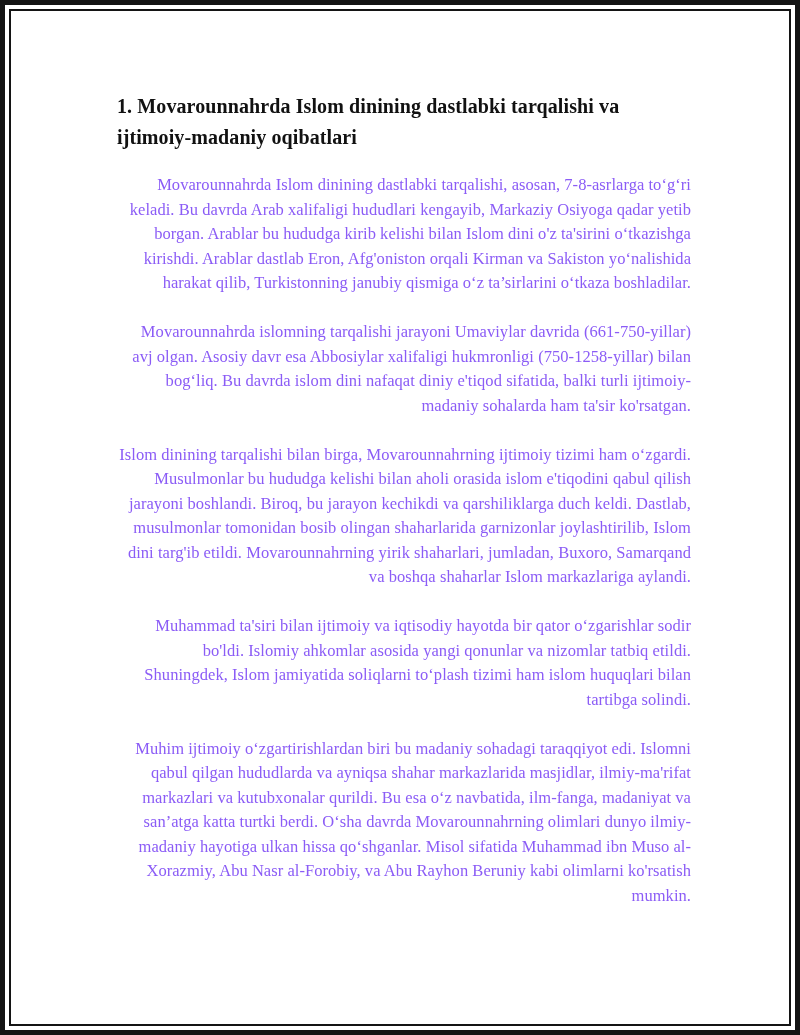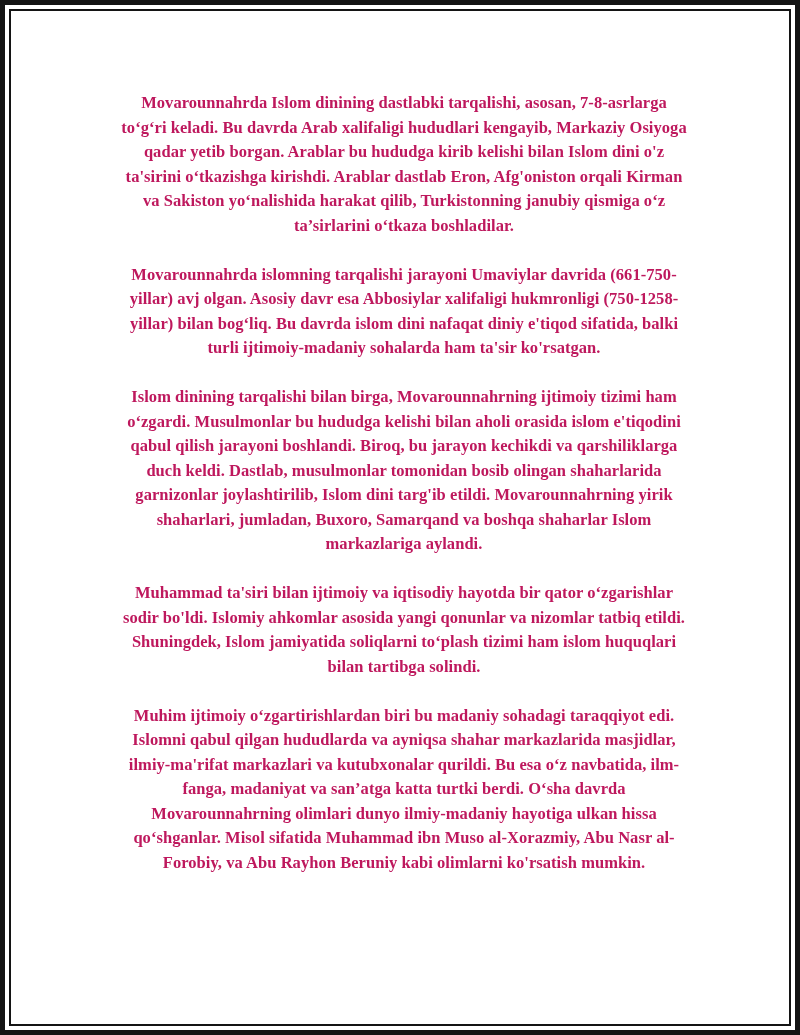--- a/index.html
+++ b/index.html
@@ -36,32 +36,32 @@
       line-height: 31px;
       color: #111111;
       margin: 0 0 20px 0;
       max-width: 574px;
       letter-spacing: 0.1px;
       text-align: left;
     }
     .doc-paragraph {
       font-size: 16.5px;
       line-height: 24.5px;
-      color: #be185d;
+      color: #8b5cf6;
       margin: 0 0 24.5px 0;
       max-width: 574px;
-      text-align: center;
+      text-align: right;
       letter-spacing: 0.05px;
-      font-weight: bold;
     }
   </style>
 </head>
 <body>
 
 <div class="frame-outer">
   <div class="frame-inner">
+    <h1 class="doc-title">1. Movarounnahrda Islom dinining dastlabki tarqalishi va ijtimoiy-madaniy oqibatlari</h1>
     <p class="doc-paragraph">Movarounnahrda Islom dinining dastlabki tarqalishi, asosan, 7-8-asrlarga toʻgʻri keladi. Bu davrda Arab xalifaligi hududlari kengayib, Markaziy Osiyoga qadar yetib borgan. Arablar bu hududga kirib kelishi bilan Islom dini o'z ta'sirini oʻtkazishga kirishdi. Arablar dastlab Eron, Afg'oniston orqali Kirman va Sakiston yoʻnalishida harakat qilib, Turkistonning janubiy qismiga oʻz ta’sirlarini oʻtkaza boshladilar.</p>
     <p class="doc-paragraph">Movarounnahrda islomning tarqalishi jarayoni Umaviylar davrida (661-750-yillar) avj olgan. Asosiy davr esa Abbosiylar xalifaligi hukmronligi (750-1258-yillar) bilan bogʻliq. Bu davrda islom dini nafaqat diniy e'tiqod sifatida, balki turli ijtimoiy-madaniy sohalarda ham ta'sir ko'rsatgan.</p>
     <p class="doc-paragraph">Islom dinining tarqalishi bilan birga, Movarounnahrning ijtimoiy tizimi ham oʻzgardi. Musulmonlar bu hududga kelishi bilan aholi orasida islom e'tiqodini qabul qilish jarayoni boshlandi. Biroq, bu jarayon kechikdi va qarshiliklarga duch keldi. Dastlab, musulmonlar tomonidan bosib olingan shaharlarida garnizonlar joylashtirilib, Islom dini targ'ib etildi. Movarounnahrning yirik shaharlari, jumladan, Buxoro, Samarqand va boshqa shaharlar Islom markazlariga aylandi.</p>
     <p class="doc-paragraph">Muhammad ta'siri bilan ijtimoiy va iqtisodiy hayotda bir qator oʻzgarishlar sodir bo'ldi. Islomiy ahkomlar asosida yangi qonunlar va nizomlar tatbiq etildi. Shuningdek, Islom jamiyatida soliqlarni toʻplash tizimi ham islom huquqlari bilan tartibga solindi.</p>
     <p class="doc-paragraph">Muhim ijtimoiy oʻzgartirishlardan biri bu madaniy sohadagi taraqqiyot edi. Islomni qabul qilgan hududlarda va ayniqsa shahar markazlarida masjidlar, ilmiy-ma'rifat markazlari va kutubxonalar qurildi. Bu esa oʻz navbatida, ilm-fanga, madaniyat va san’atga katta turtki berdi. Oʻsha davrda Movarounnahrning olimlari dunyo ilmiy-madaniy hayotiga ulkan hissa qoʻshganlar. Misol sifatida Muhammad ibn Muso al-Xorazmiy, Abu Nasr al-Forobiy, va Abu Rayhon Beruniy kabi olimlarni ko'rsatish mumkin.</p>
   </div>
 </div>
 
 </body></html>

